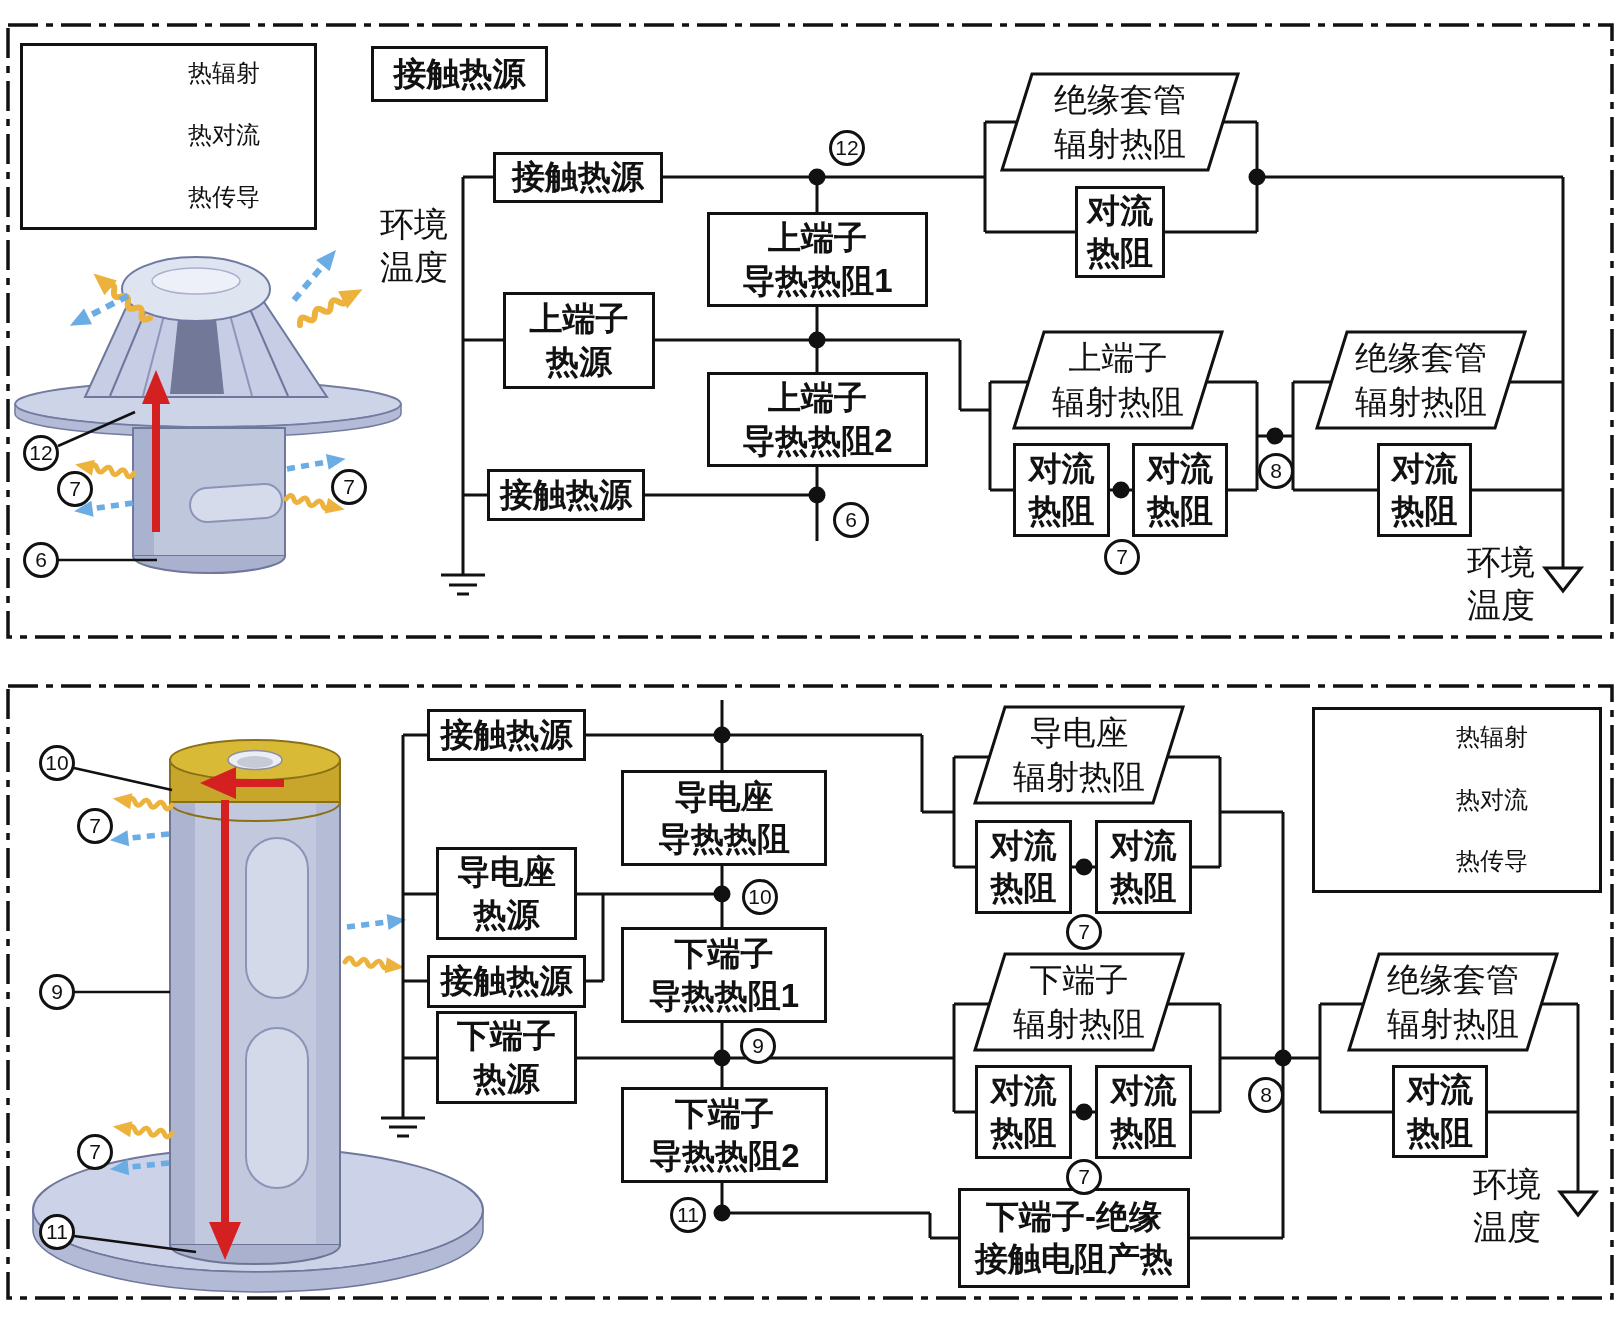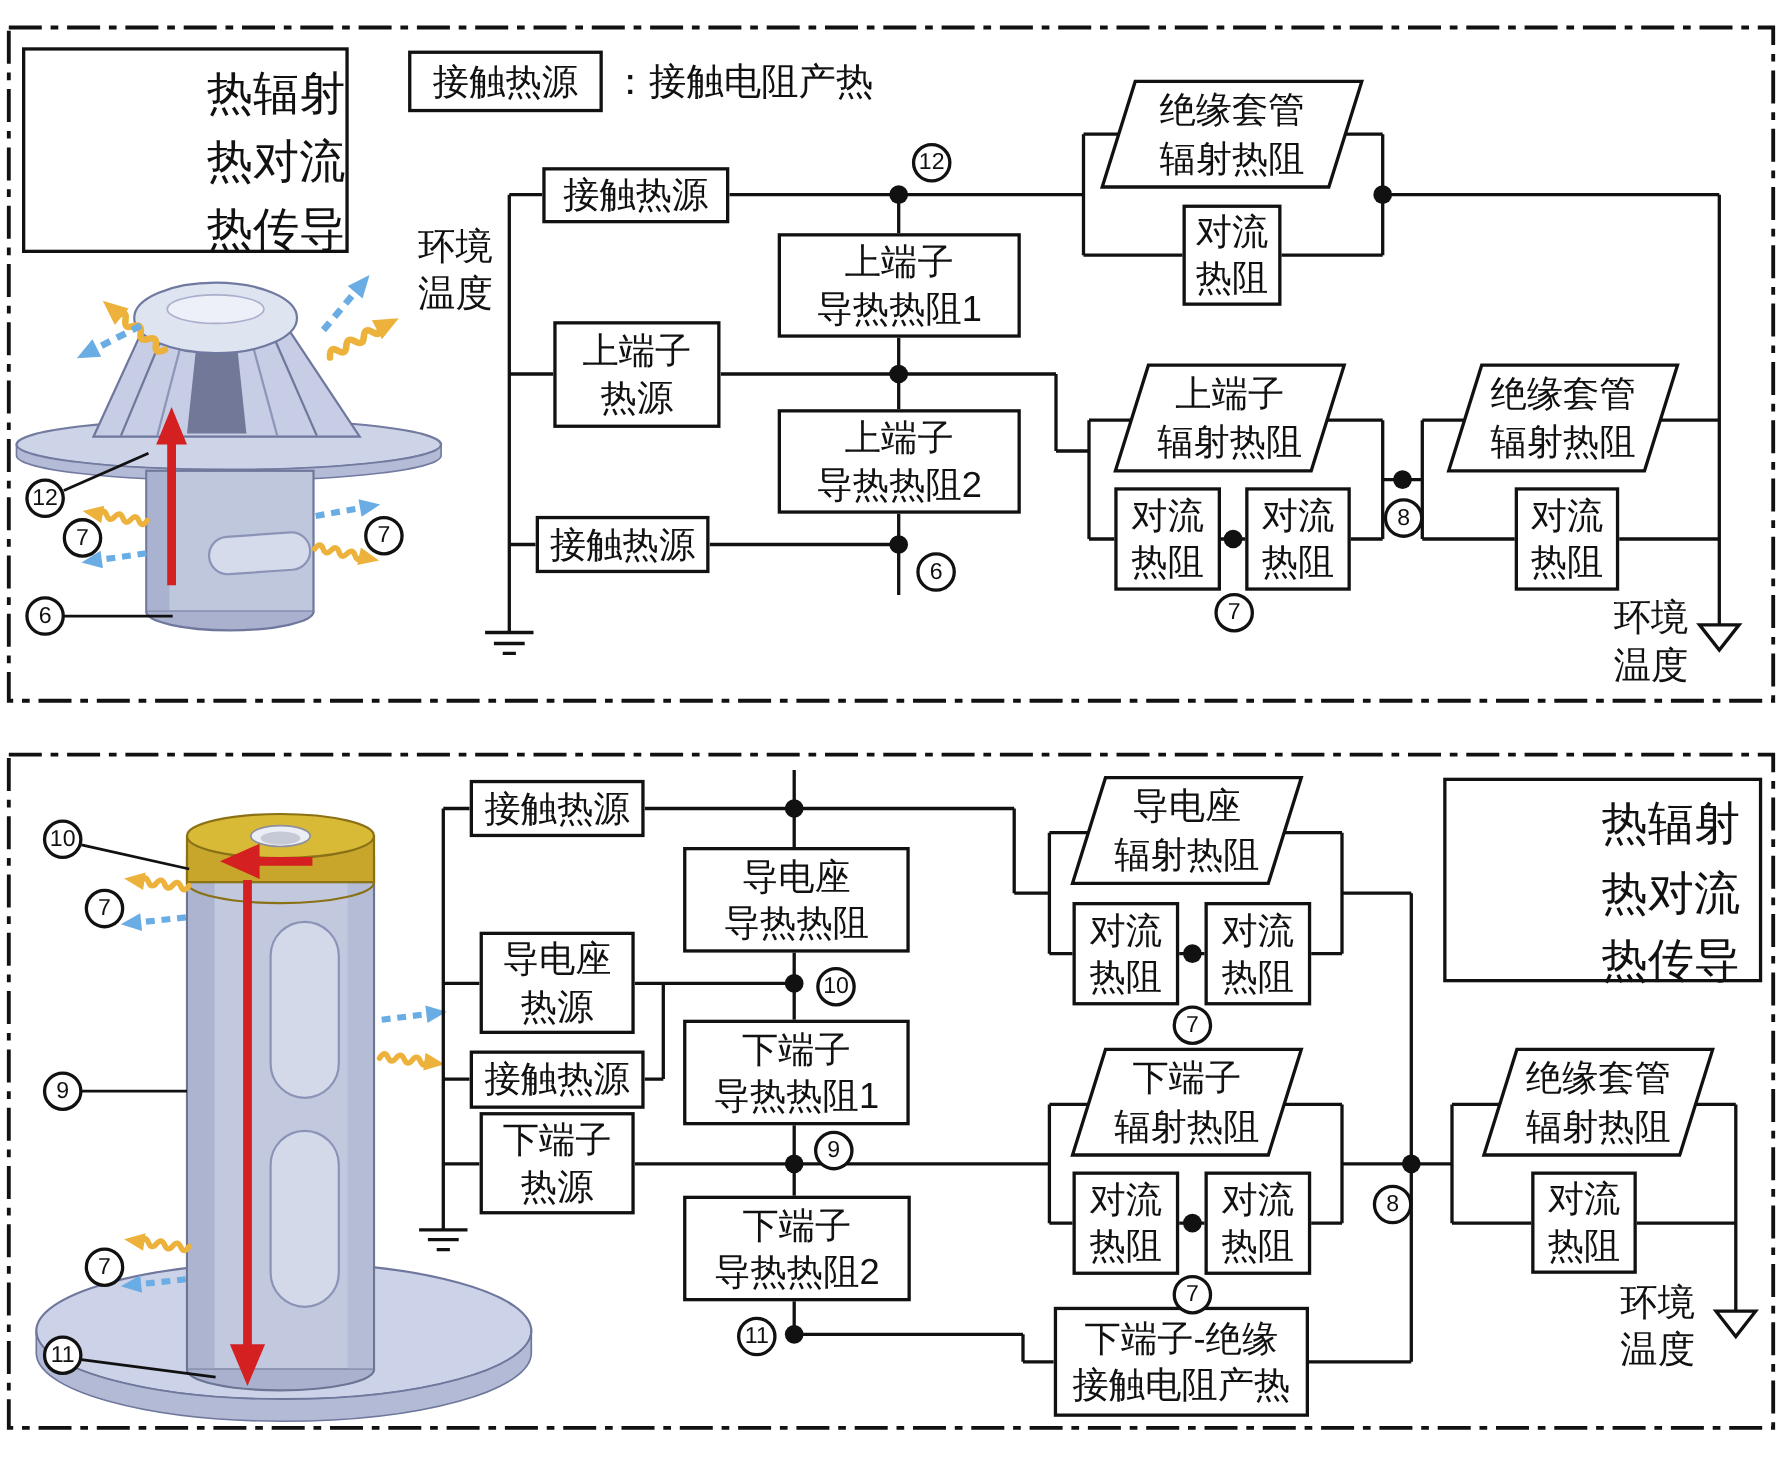--- a/index.html
+++ b/index.html
@@ -1,30 +1,30 @@
 <!DOCTYPE html>
 <html><head>
 <meta charset="utf-8">
 <style>
   html,body{margin:0;padding:0;background:#fff;}
   #stage{position:relative;width:1621px;height:1338px;background:#fff;overflow:hidden;
          font-family:"Liberation Sans","DejaVu Sans",sans-serif;color:#111;}
   #stage svg{position:absolute;left:0;top:0;}
   .box{position:absolute;box-sizing:border-box;border:3px solid #111;background:#fff;
        display:flex;flex-direction:column;align-items:center;justify-content:center;
-       font-size:33px;line-height:1.28;text-align:center;white-space:nowrap;}
+       font-size:33px;line-height:1.28;text-align:center;white-space:nowrap;font-weight:bold;}
   .ptext{position:absolute;display:flex;flex-direction:column;align-items:center;justify-content:center;
          font-size:33px;line-height:1.33;text-align:center;white-space:nowrap;background:transparent;}
   .amb{position:absolute;display:flex;flex-direction:column;align-items:center;
        font-size:34px;line-height:1.26;text-align:left;}
   .node{position:absolute;width:36px;height:36px;border:3px solid #111;border-radius:50%;
         background:#fff;box-sizing:border-box;display:flex;align-items:center;justify-content:center;
         font-size:21px;font-weight:500;}
   .legendbox{position:absolute;box-sizing:border-box;border:3px solid #111;background:#fff;}
-  .legendlabel{position:absolute;font-size:42px;white-space:nowrap;text-align:right;}
+  .legendlabel{position:absolute;font-size:24px;white-space:nowrap;text-align:right;}
   .titlenote{position:absolute;font-size:34px;line-height:56px;white-space:nowrap;}
 </style>
 </head>
 <body>
 
 <div id="stage">
 
 <svg width="1621" height="1338" viewBox="0 0 1621 1338">
   <defs>
     <g id="wavy">
@@ -188,21 +188,20 @@
 </svg>
 
 <div class="legendbox" style="left:20px;top:43px;width:297px;height:187px;"></div>
 <div class="legendlabel" style="left:188px;top:57px;">热辐射</div>
 <div class="legendlabel" style="left:188px;top:119px;">热对流</div>
 <div class="legendlabel" style="left:188px;top:181px;">热传导</div>
 
 <div class="box" style="left:371px;top:46px;width:177px;height:56px;">
   <span>接触热源</span>
 </div>
-<div class="titlenote" style="left:556px;top:46px;">：接触电阻产热</div>
 
 <div class="amb" style="left:366px;top:203px;width:96px;">
   <span>环境</span>
   <span>温度</span>
 </div>
 
 <div class="box" style="left:493px;top:152px;width:170px;height:51px;">
   <span>接触热源</span>
 </div>
 <div class="box" style="left:503px;top:292px;width:152px;height:97px;">

